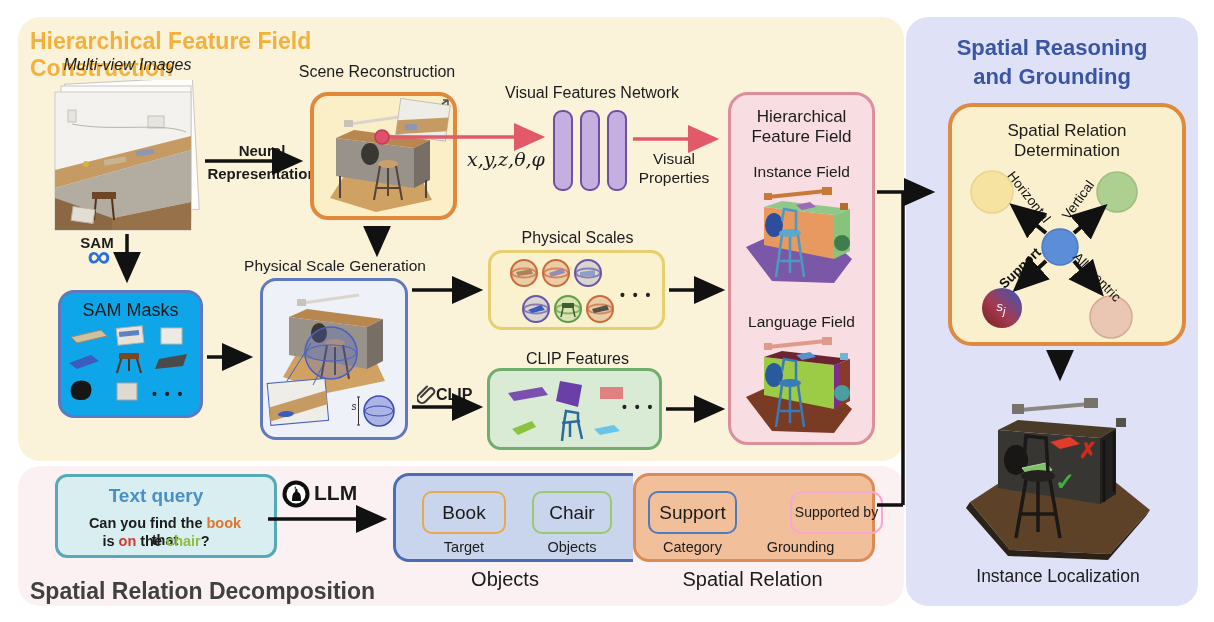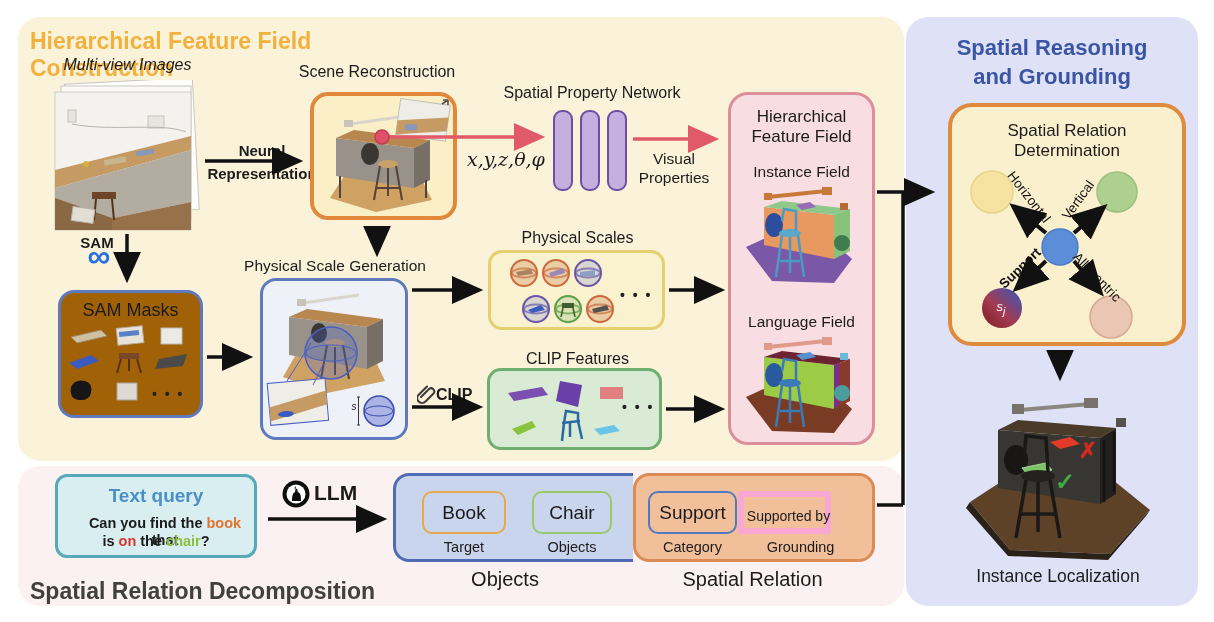--- a/index.html
+++ b/index.html
@@ -77,21 +77,21 @@
         <rect x="84" y="6" width="50" height="36" fill="#efede7" stroke="#c2bfb8"></rect>
         <polygon points="84,28 134,18 134,32 84,42" fill="#c59b63"></polygon>
         <rect x="92" y="30" width="12" height="6" fill="#8898b8" transform="rotate(-8 98 33)"></rect>
       </g>
       <path d="M128 8 l6 -4 m0 0 l-5 0 m5 0 l0 5" stroke="#555" stroke-width="1.6" fill="none"></path>
     </svg>
   </div>
 
   <div class="lbl" style="left:72px;top:234px;width:50px;font-weight:bold;font-size:15px;">SAM</div>
   <div class="lbl" style="left:76px;top:240px;width:46px;font-size:32px;font-weight:bold;color:#2a6fe0;line-height:32px;">∞</div>
-  <div class="box" style="left:58px;top:290px;width:145px;height:128px;background:#a16207;border:3px solid #5E79BD;border-radius:16px;">
+  <div class="box" style="left:58px;top:290px;width:145px;height:128px;background:#0ea5e9;border:3px solid #5E79BD;border-radius:16px;">
     <div class="lbl" style="left:0;top:7px;width:139px;font-size:18px;">SAM Masks</div>
     <svg width="139" height="94" viewBox="0 0 139 94" style="position:absolute;left:0;top:32px;">
       <polygon points="10,12 40,5 46,11 16,18" fill="#cfc0a2" stroke="#9a8a6a" stroke-width="1"></polygon>
       <rect x="56" y="2" width="26" height="17" fill="#e8e2d8" stroke="#b8b0a2" transform="rotate(-6 69 10)"></rect>
       <rect x="58" y="6" width="20" height="5" fill="#5a82c4" transform="rotate(-6 68 8)"></rect>
       <rect x="100" y="3" width="21" height="16" fill="#eceae4" stroke="#bcb9b2"></rect>
       <polygon points="8,38 30,30 38,36 16,44" fill="#3a5cc0"></polygon>
       <rect x="58" y="28" width="20" height="6" fill="#7a4626"></rect>
       <path d="M60 34 L56 48 M76 34 L80 48 M68 34 L68 46" stroke="#54331c" stroke-width="2"></path>
       <polygon points="98,34 126,29 122,41 94,44" fill="#4a4a48"></polygon>
@@ -122,21 +122,21 @@
       </g>
       <line x1="50" y1="104" x2="60" y2="84" stroke="#4a5fc0" stroke-width="1"></line>
       <line x1="24" y1="100" x2="48" y2="62" stroke="#4a5fc0" stroke-width="1"></line>
       <circle cx="116" cy="130" r="15" fill="rgba(70,90,200,0.40)" stroke="#3a4ab0" stroke-width="1.5"></circle>
       <ellipse cx="116" cy="130" rx="14" ry="5" fill="none" stroke="#3a4ab0" stroke-width="1"></ellipse>
       <path d="M97 116 l-3 0 m3 28 l-3 0 m1.5 -28 l0 28" stroke="#333" stroke-width="1"></path>
     </svg>
     <div class="lbl" style="left:86px;top:120px;width:10px;font-size:10px;font-style:italic;">s</div>
   </div>
 
-  <div class="lbl" style="left:487px;top:84px;width:210px;">Spatial Property Network</div>
+  <div class="lbl" style="left:487px;top:84px;width:210px;">Visual Features Network</div>
   <div class="box" style="left:553px;top:110px;width:20px;height:81px;background:#C5AEE0;border:2.5px solid #6E4FA0;border-radius:9px;"></div>
   <div class="box" style="left:580px;top:110px;width:20px;height:81px;background:#C5AEE0;border:2.5px solid #6E4FA0;border-radius:9px;"></div>
   <div class="box" style="left:607px;top:110px;width:20px;height:81px;background:#C5AEE0;border:2.5px solid #6E4FA0;border-radius:9px;"></div>
   <div class="lbl" style="left:460px;top:148px;width:92px;font-size:19px;font-style:italic;font-family:'DejaVu Serif',serif;">x,y,z,θ,φ</div>
   <div class="lbl" style="left:638px;top:149px;width:72px;font-size:15.5px;line-height:19px;">
     <div>Visual</div>
     <div>Properties</div>
   </div>
 
   <div class="lbl" style="left:495px;top:229px;width:165px;">Physical Scales</div>
@@ -221,21 +221,21 @@
       <polygon points="58,20 72,17 78,22 64,25" fill="#5a8fd0"></polygon>
       <rect x="102" y="18" width="8" height="7" fill="#6ab8d8"></rect>
       <circle cx="104" cy="58" r="8" fill="#4a9e9e"></circle>
       <ellipse cx="36" cy="40" rx="9" ry="12" fill="#2a5a9e"></ellipse>
       <ellipse cx="52" cy="48" rx="11" ry="4" fill="#3a7ab8"></ellipse>
       <path d="M44 50 L38 92 M60 50 L66 92 M52 52 L52 88 M42 76 L62 76" stroke="#3a7ab8" stroke-width="2.5" fill="none"></path>
       <path d="M44 36 L46 24 L58 26 L58 46" stroke="#3a7ab8" stroke-width="2.5" fill="none"></path>
     </svg>
   </div>
 
-  <div class="box" style="left:55px;top:474px;width:202px;height:84px;background:#D8EEF0;border:3px solid #56AAB8;border-radius:12px;">
+  <div class="box" style="left:55px;top:474px;width:222px;height:84px;background:#D8EEF0;border:3px solid #56AAB8;border-radius:12px;">
     <div class="lbl" style="left:0;top:8px;width:196px;font-size:19px;color:#4a8fc7;font-weight:bold;">Text query</div>
     <div class="lbl" style="left:0;top:38px;width:196px;font-size:14.5px;font-weight:600;padding-left:18px;">
       <span>Can you find the </span><span style="color:#e0762f;">book</span><span> that</span>
     </div>
     <div class="lbl" style="left:0;top:56px;width:196px;font-size:14.5px;font-weight:600;">
       <span>is </span><span style="color:#d63a2f;">on</span><span> the </span><span style="color:#8cbf3f;">chair</span><span>?</span>
     </div>
   </div>
 
   <svg class="abs" style="left:281px;top:479px;" width="30" height="30" viewBox="0 0 30 30">
@@ -254,21 +254,21 @@
   </div>
   <div class="lbl" style="left:422px;top:539px;width:84px;font-size:14.5px;">Target</div>
   <div class="box" style="left:532px;top:491px;width:80px;height:43px;border:2px solid #9BC86B;border-radius:10px;">
     <div class="lbl" style="left:0;top:0;width:76px;line-height:39px;font-size:19px;">Chair</div>
   </div>
   <div class="lbl" style="left:532px;top:539px;width:80px;font-size:14.5px;">Objects</div>
   <div class="box" style="left:648px;top:491px;width:89px;height:43px;border:2px solid #4E7BC0;border-radius:10px;">
     <div class="lbl" style="left:0;top:0;width:85px;line-height:39px;font-size:19px;">Support</div>
   </div>
   <div class="lbl" style="left:648px;top:539px;width:89px;font-size:14.5px;">Category</div>
-  <div class="box" style="left:738px;top:491px;width:93px;height:43px;border:6px solid #f9a8d4;border-radius:3px;">
+  <div class="box" style="left:790px;top:491px;width:93px;height:43px;border:2px solid #f9a8d4;border-radius:12px;">
     <div class="lbl" style="left:0;top:0;width:89px;line-height:39px;font-size:14px;">Supported by</div>
   </div>
   <div class="lbl" style="left:754px;top:539px;width:93px;font-size:14.5px;">Grounding</div>
 
   <div class="lbl" style="left:440px;top:568px;width:130px;font-size:20px;">Objects</div>
   <div class="lbl" style="left:680px;top:568px;width:145px;font-size:20px;">Spatial Relation</div>
 
   <div class="box" style="left:948px;top:103px;width:238px;height:243px;background:#FAF0CE;border:4px solid #DE8A3F;border-radius:24px;">
     <div class="lbl" style="left:0;top:14px;width:230px;font-size:17px;">Spatial Relation</div>
     <div class="lbl" style="left:0;top:34px;width:230px;font-size:17px;">Determination</div>

